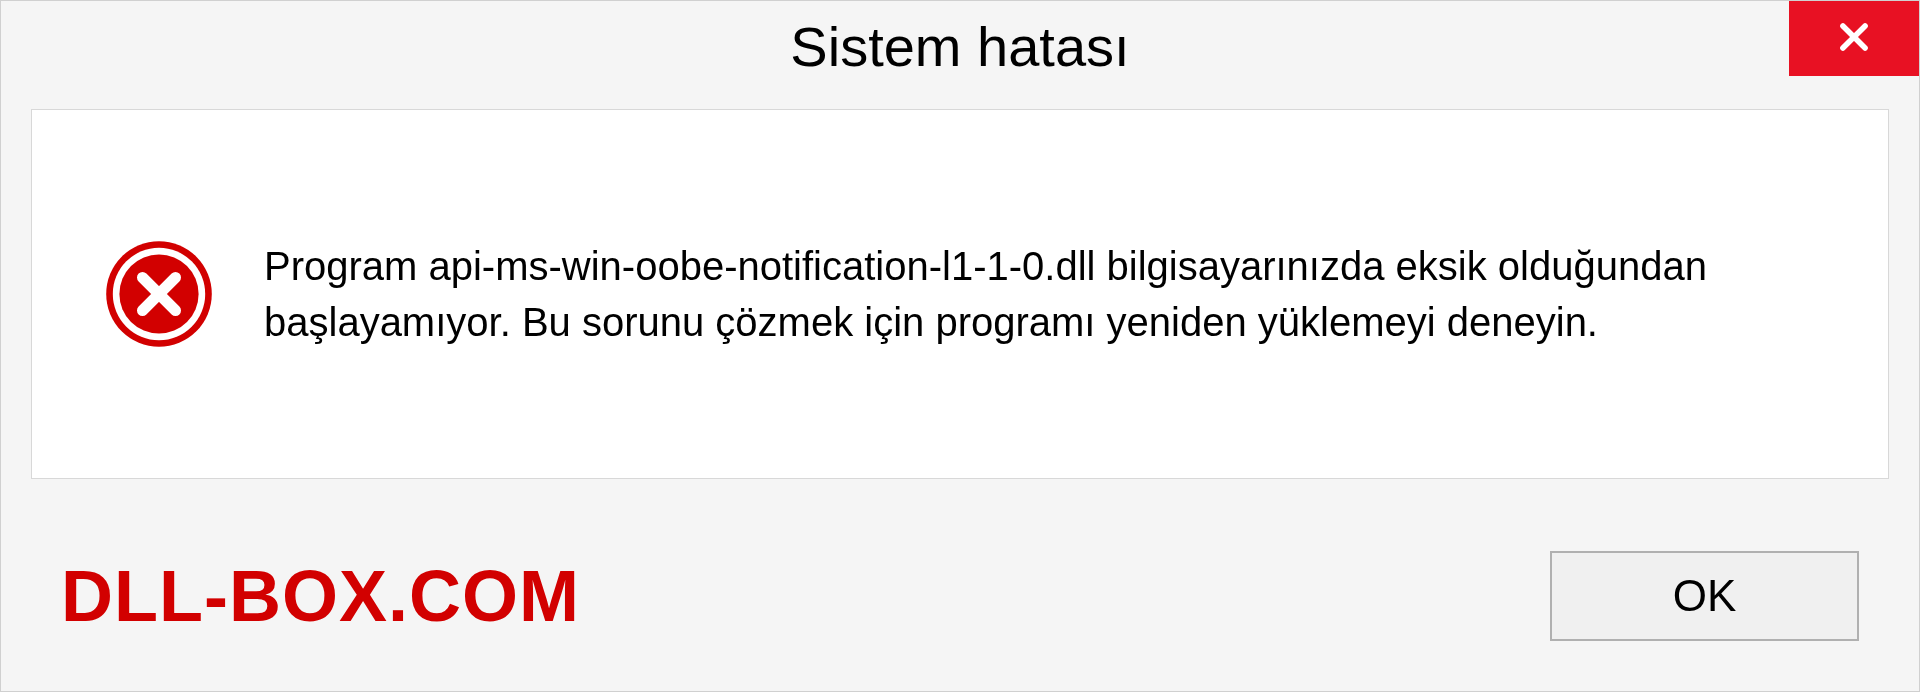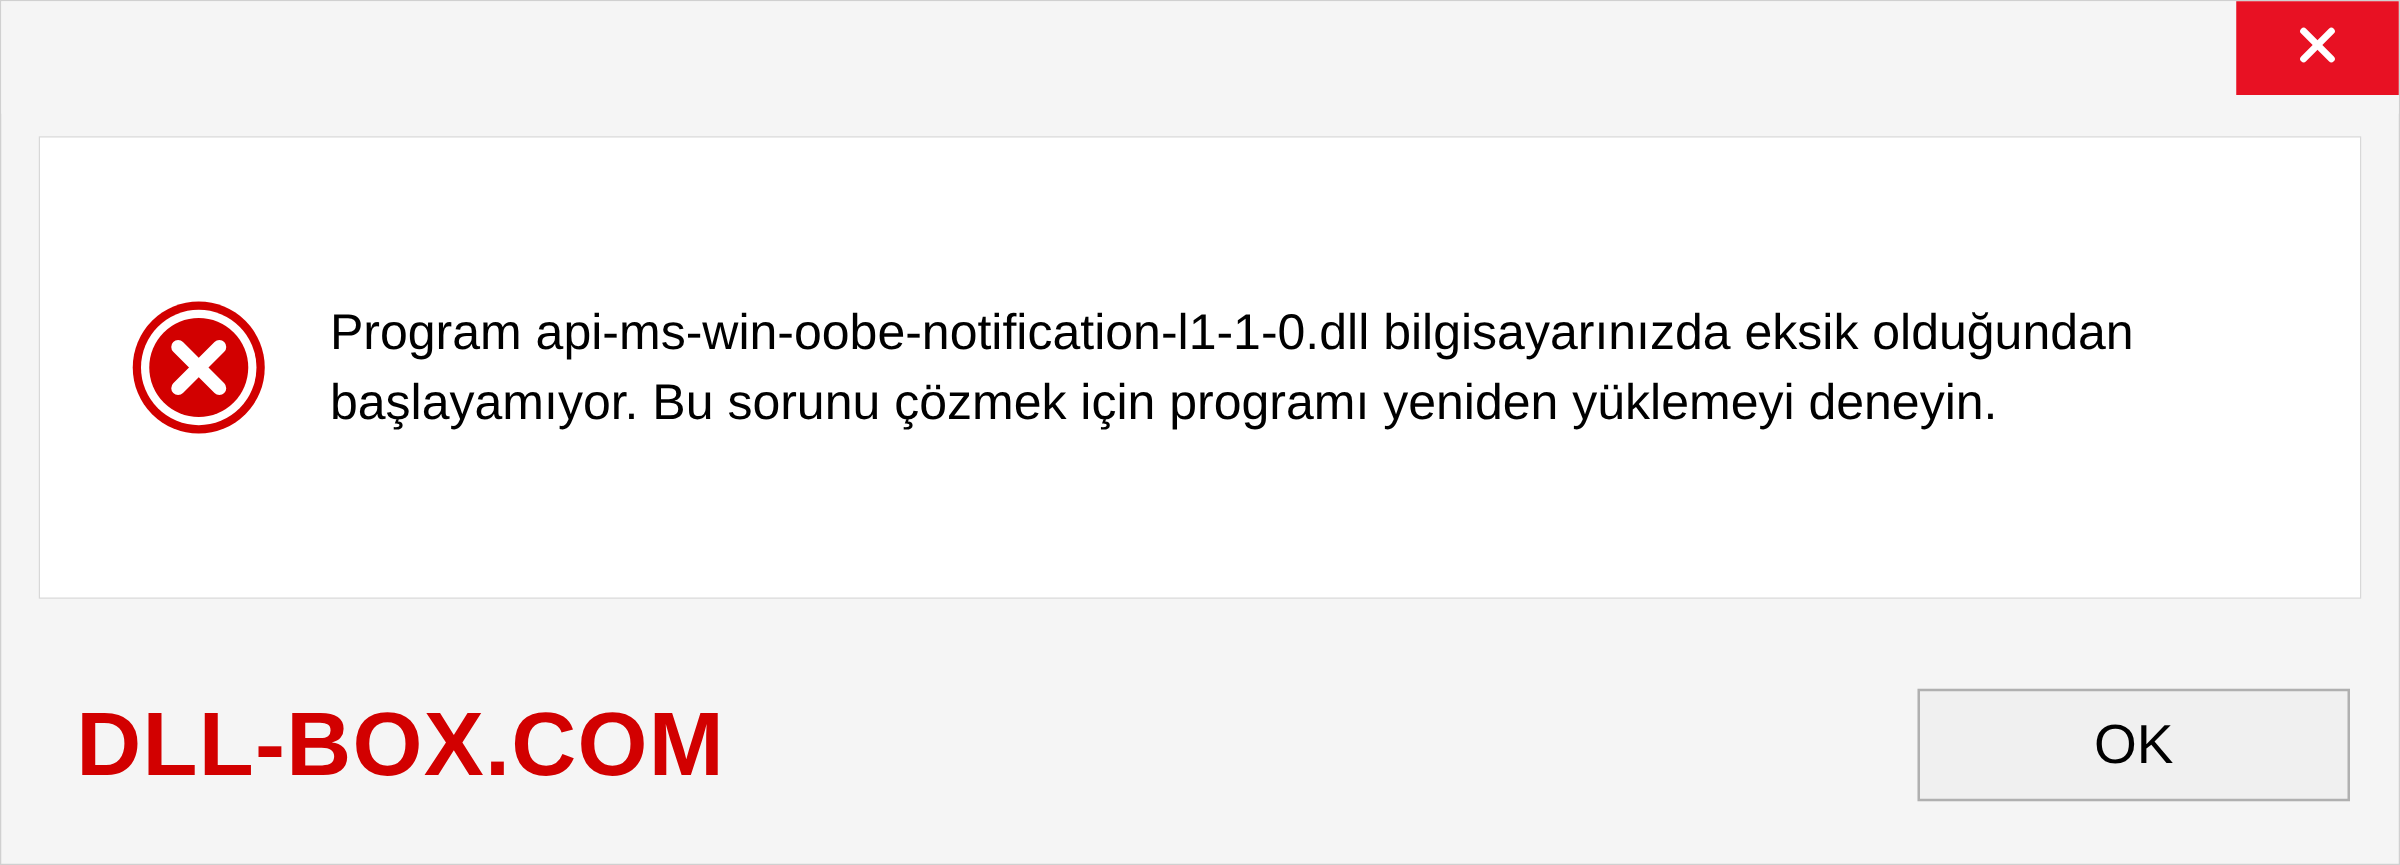--- a/index.html
+++ b/index.html
@@ -78,48 +78,49 @@
     }
     .bottom-bar {
       position: absolute;
       bottom: 0;
       left: 0;
       right: 0;
       height: 190px;
       display: flex;
       align-items: center;
       justify-content: space-between;
-      padding: 0 39px 0 60px;
+      padding: 0 60px 0 60px;
     }
     .brand-text {
       font-size: 72px;
       font-weight: 900;
       color: #d20000;
       letter-spacing: 1px;
       font-family: Arial, sans-serif;
     }
     .ok-button {
-      width: 346px;
+      width: 309px;
       height: 90px;
       background: #f0f0f0;
       border: 2px solid #b0b0b0;
       font-size: 44px;
       color: #000;
       display: flex;
       align-items: center;
       justify-content: center;
       cursor: pointer;
       font-family: "Segoe UI", Tahoma, Arial, sans-serif;
     }
   </style>
 </head>
 <body>
 
 <div class="dialog">
   <div class="title-bar">
+    <div class="title-text">Sistem hatası</div>
     <div class="close-button">
       <span>
         <svg viewBox="0 0 24 24" fill="none" stroke="#ffffff" stroke-width="3.5" stroke-linecap="round">
           <line x1="5" y1="5" x2="19" y2="19"></line>
           <line x1="19" y1="5" x2="5" y2="19"></line>
         </svg>
       </span>
     </div>
   </div>
 

